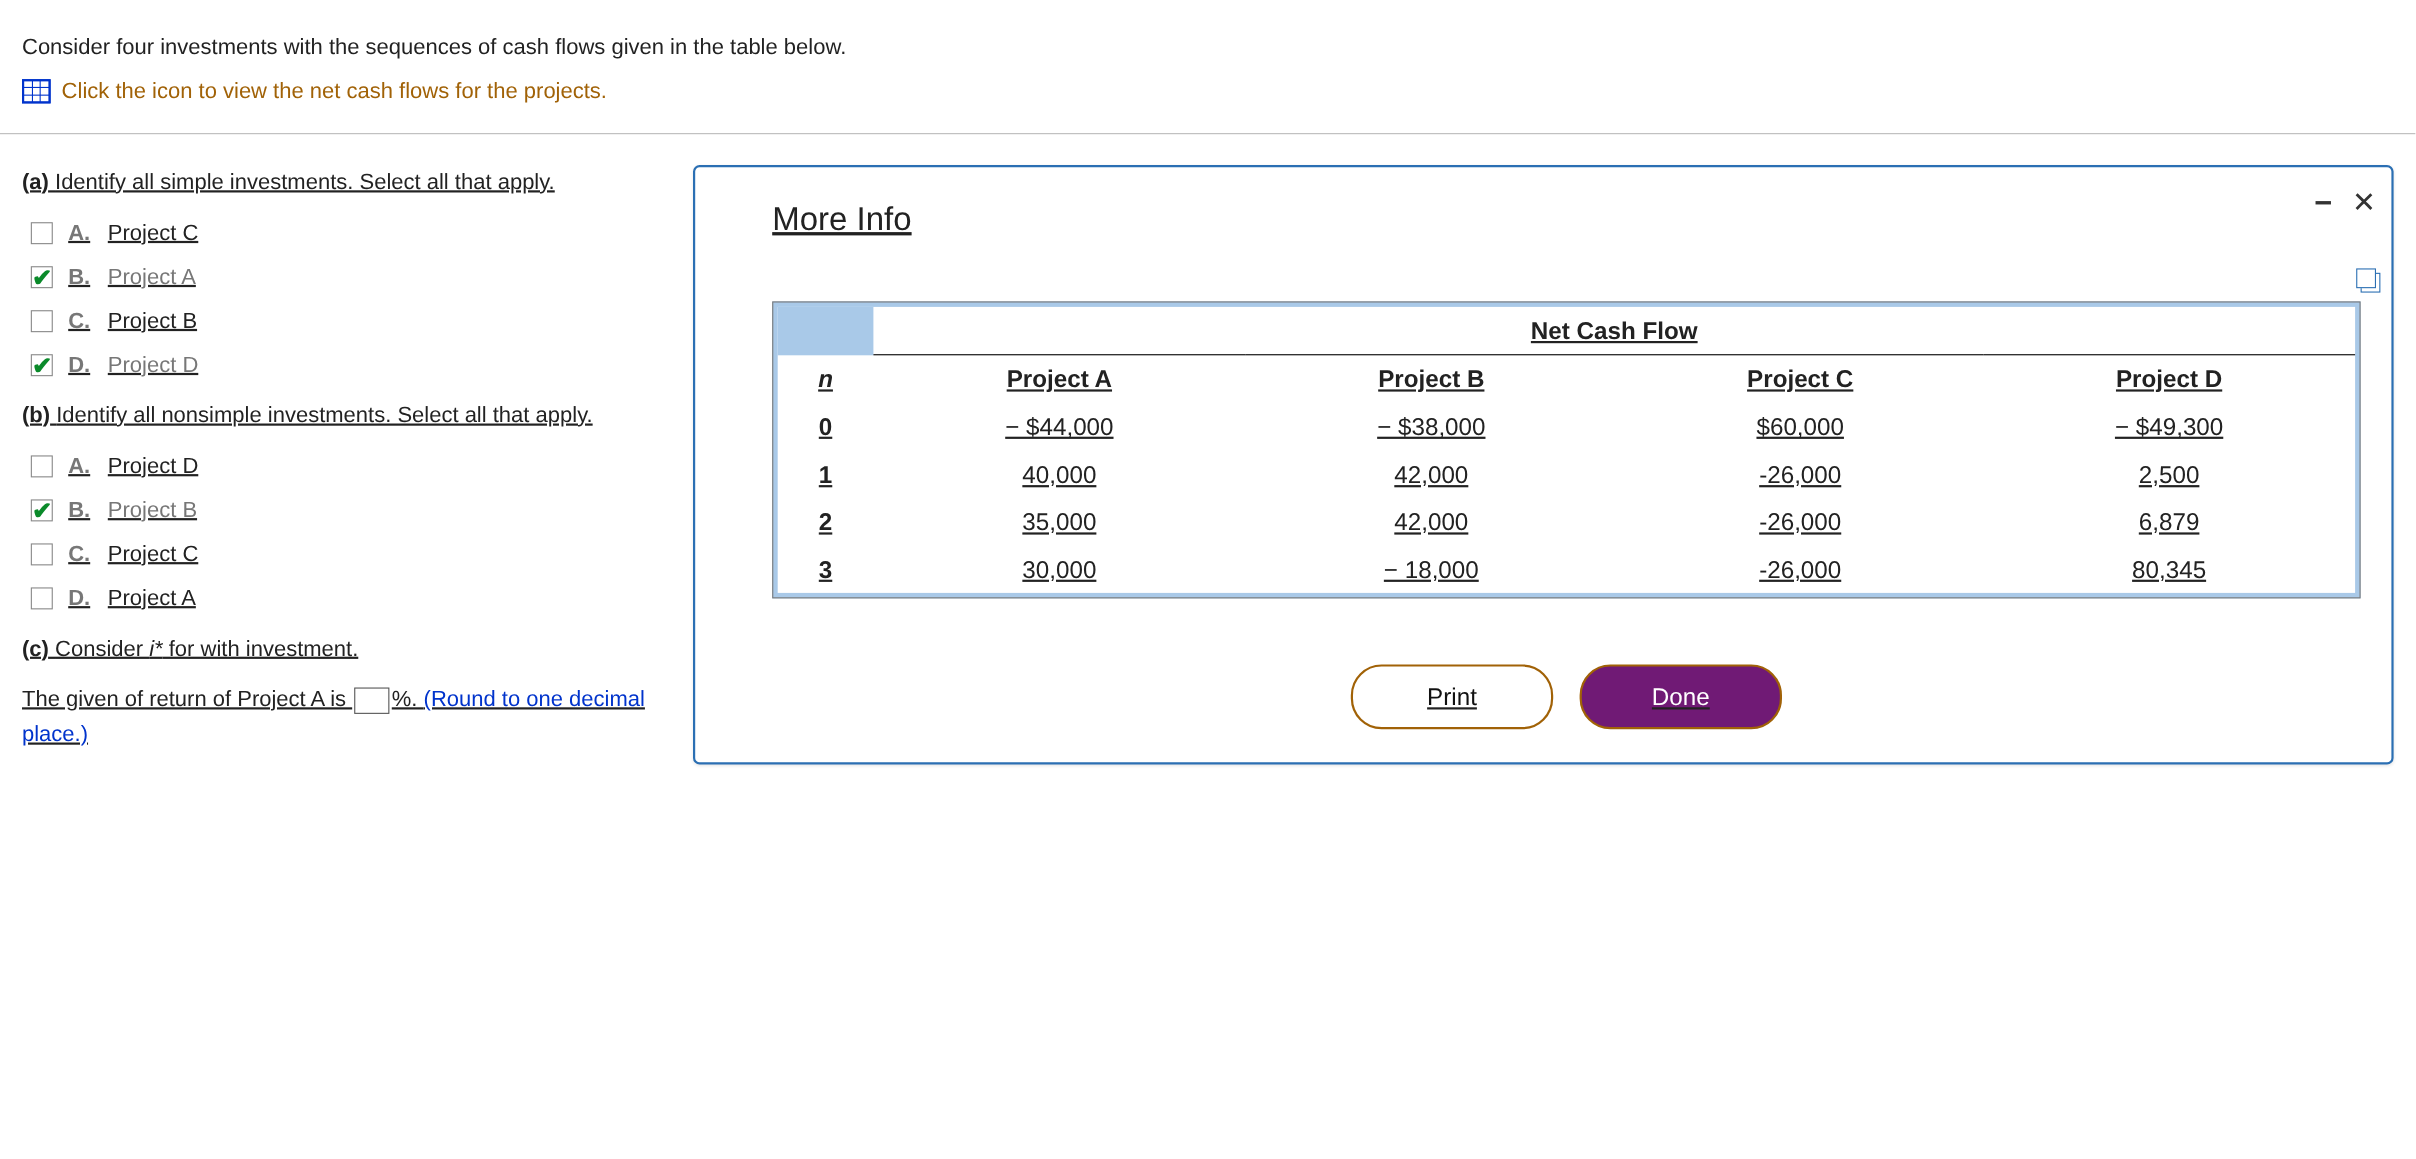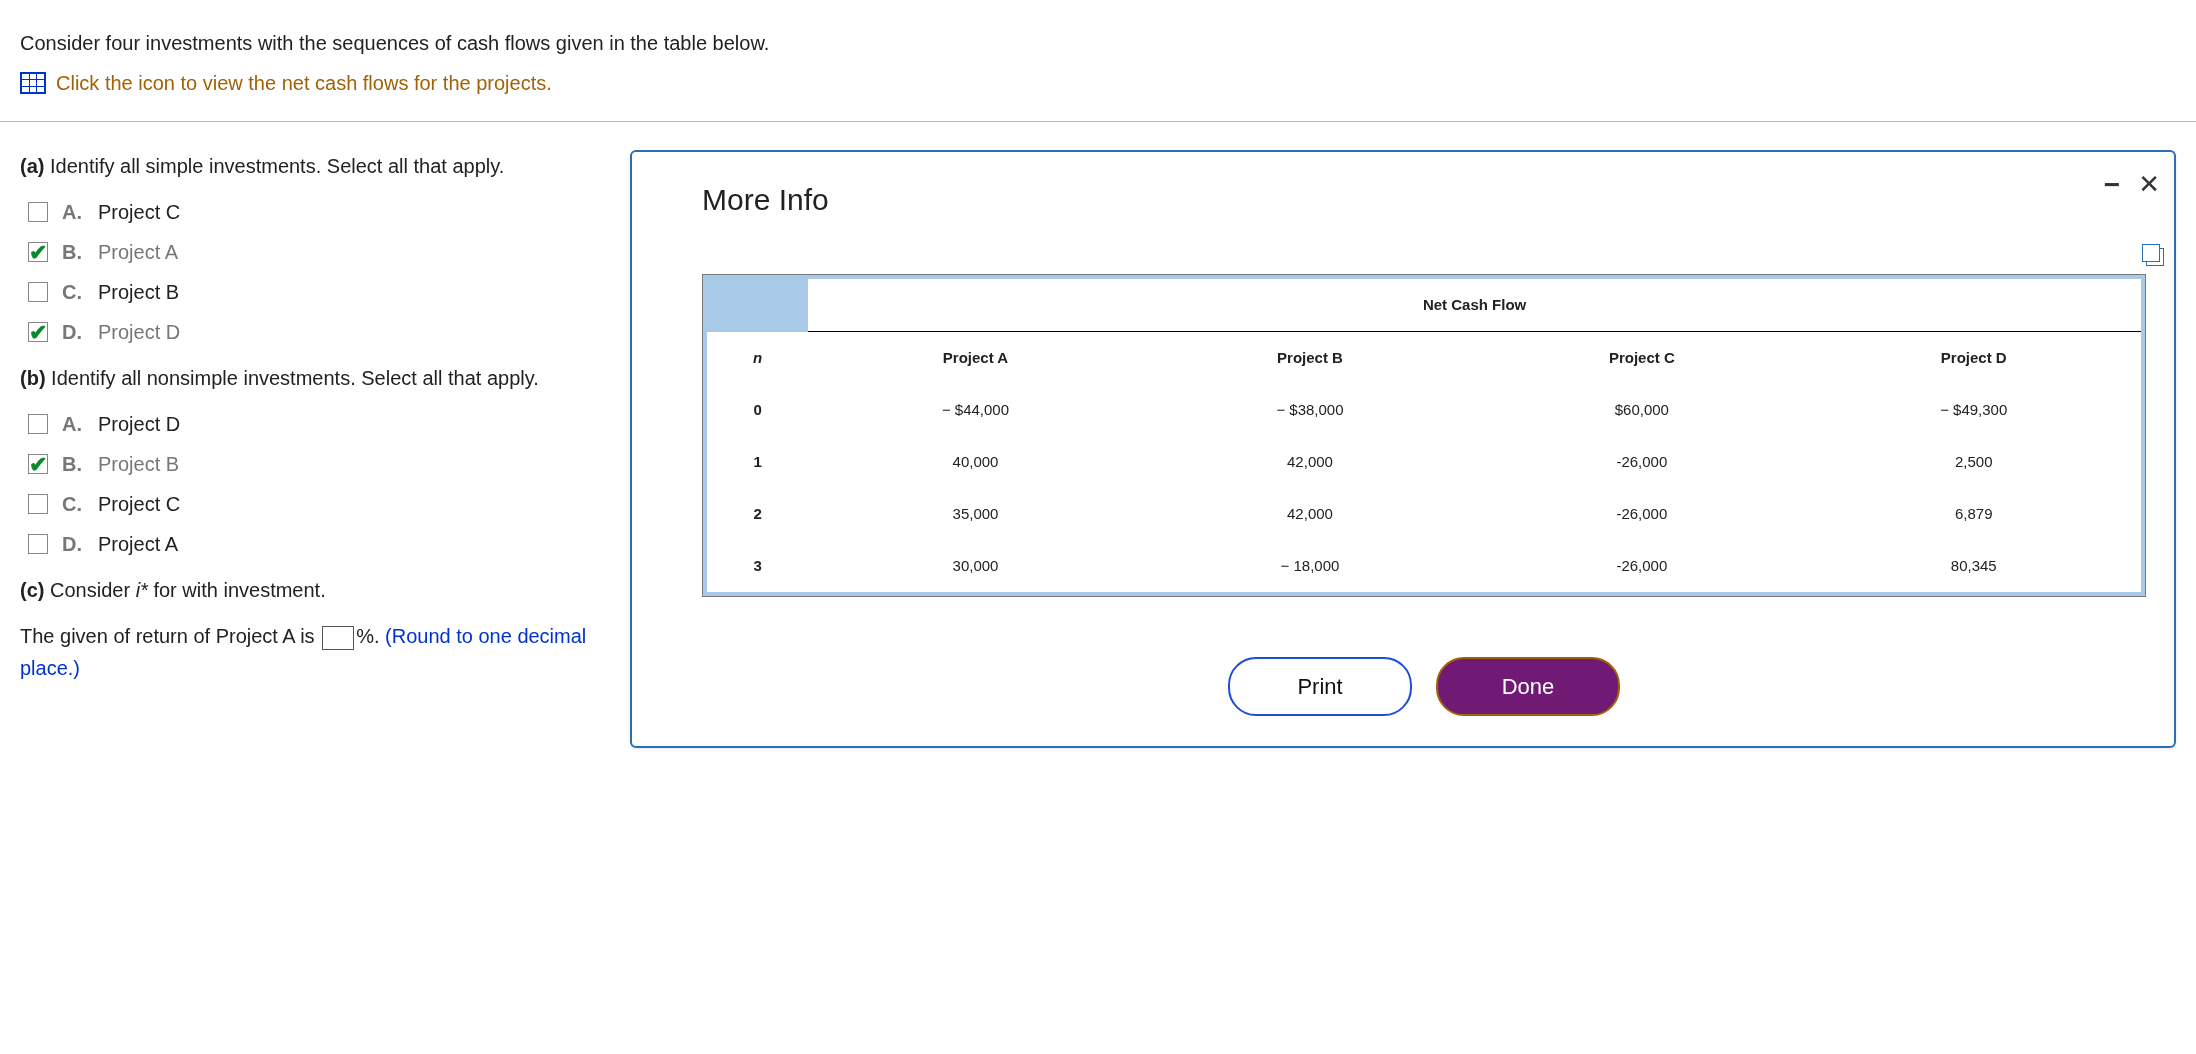--- a/index.html
+++ b/index.html
@@ -23,21 +23,21 @@
     border: 2px solid #0033cc;
     display: grid;
     grid-template-columns: 1fr 1fr 1fr;
     grid-template-rows: 1fr 1fr 1fr;
     gap: 1px;
     background: #0033cc;
   }
   .table-icon span { background: #fff; }
   hr.sep { border: none; border-top: 1px solid #bbb; margin: 0 -20px 28px -20px; }
 
-  .content-row { display: flex; align-items: flex-start; gap: 20px; }
+  .content-row { display: flex; align-items: flex-start; gap: 20px; text-decoration: underline; }
   .left { flex: 0 0 590px; }
 
   .part-label { font-weight: bold; }
   .part { margin-bottom: 14px; }
 
   .option {
     display: flex;
     align-items: center;
     gap: 14px;
     margin-left: 8px;
@@ -110,22 +110,22 @@
     padding: 4px;
     border: 1px solid #787878;
   }
   table.ncf {
     width: 100%;
     border-collapse: collapse;
     background: #fff;
   }
   table.ncf th, table.ncf td {
     text-align: center;
-    padding: 14px 8px;
-    font-size: 15px;
+    padding: 4px 8px;
+    font-size: 22px;
   }
   .super-head th {
     font-weight: bold;
     border-bottom: 1.5px solid #000;
   }
   .col-head th { font-weight: bold; }
   .ital-h { font-style: italic; }
   table.ncf tbody td { font-weight: normal; }
   table.ncf .n-col { font-weight: bold; }
 
@@ -137,21 +137,21 @@
   }
   .btn {
     min-width: 120px;
     padding: 10px 30px;
     border-radius: 28px;
     font-size: 22px;
     text-align: center;
     cursor: pointer;
   }
   .btn-outline {
-    border: 2px solid #1d4ed8;
+    border: 2px solid #a16207;
     background: #fff;
     color: #111;
   }
   .btn-solid {
     border: 2px solid #a16207;
     background: #701a75;
     color: #fff;
   }
 </style>
 </head>

